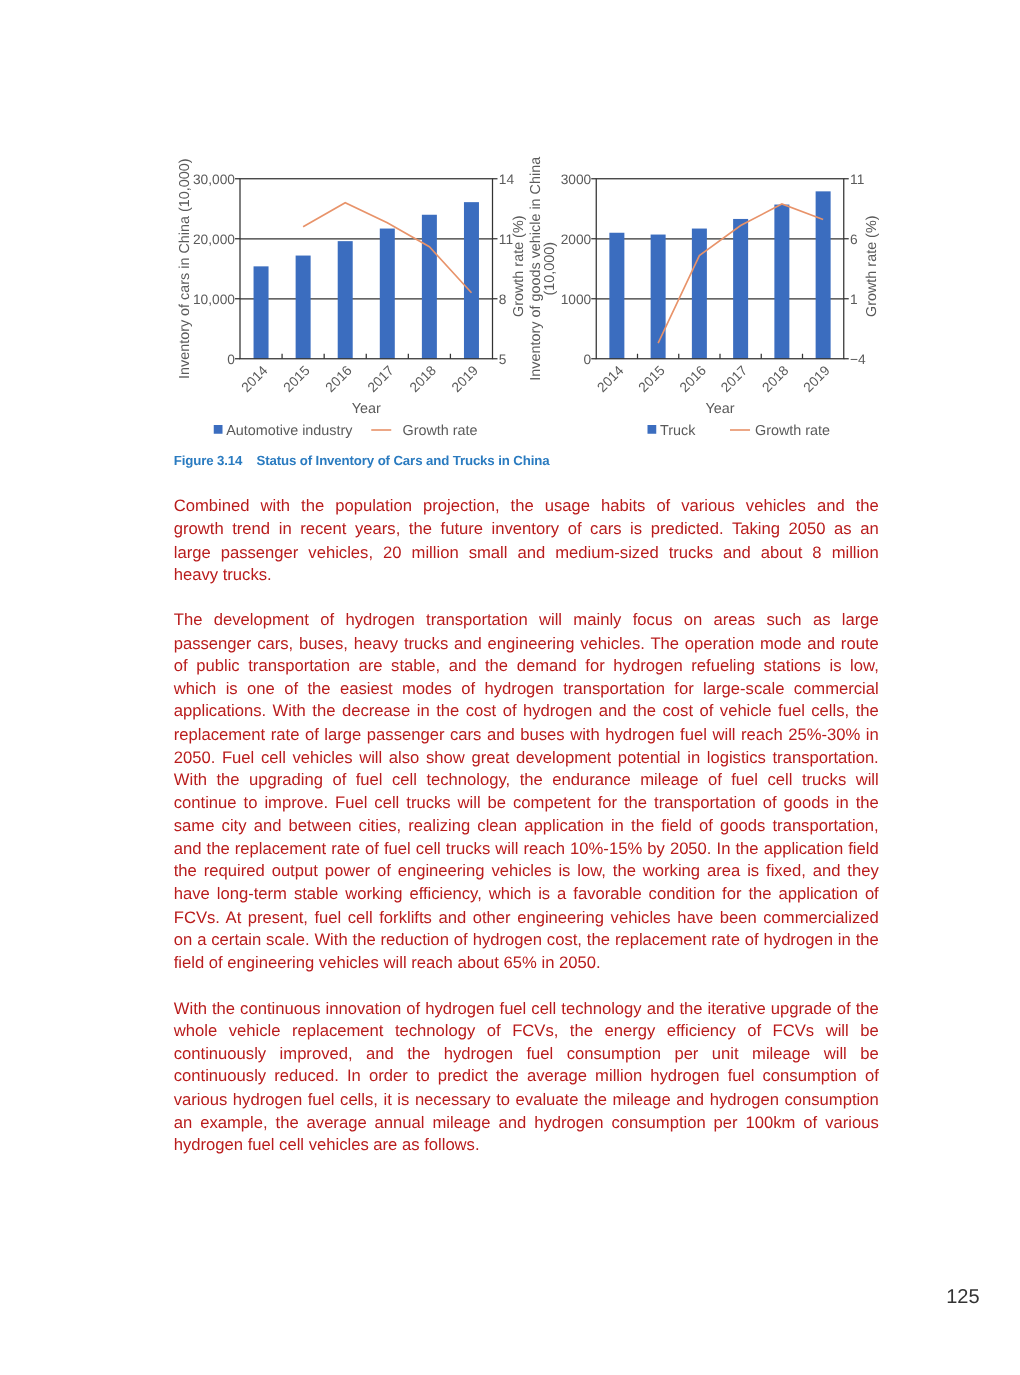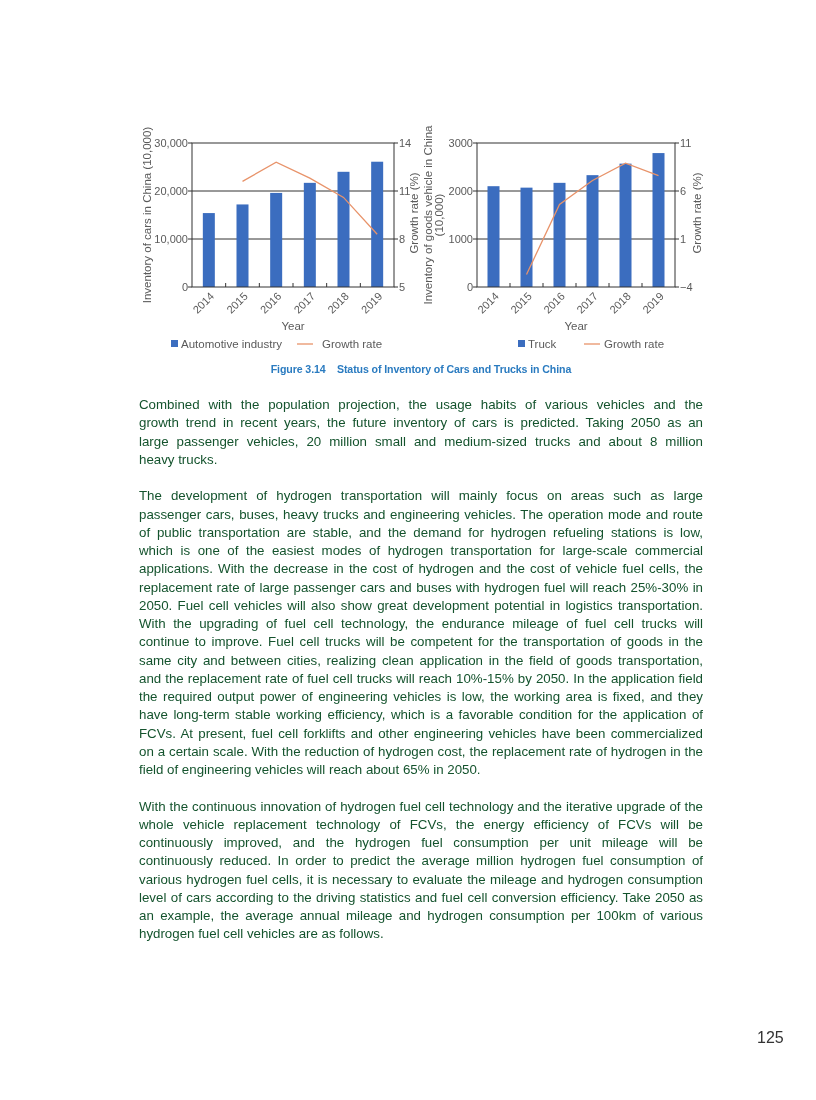--- a/index.html
+++ b/index.html
@@ -7,26 +7,26 @@
   .page {
     position: relative; width: 816px; height: 1100px; background: #ffffff;
     font-family: "Liberation Sans", sans-serif; color: #333333;
   }
   .chart-svg {
     position: absolute; left: 0; top: 0; width: 816px; height: 360px;
     font-family: "Liberation Sans", sans-serif;
   }
   .caption {
     position: absolute; left: 139px; top: 363px; width: 564px;
-    text-align: center; font-size: 10.6px; font-weight: bold; color: #2a7bc0;
+    font-size: 10.6px; font-weight: bold; color: #2a7bc0;
     white-space: pre; letter-spacing: -0.1px;
   }
   .body-text {
     position: absolute; left: 139px; top: 396px; width: 564px;
-    font-size: 13.3px; line-height: 18.25px; color: #14532d;
+    font-size: 13.3px; line-height: 18.25px; color: #b91c1c;
   }
   .para { margin: 0 0 18.25px 0; }
   .line {
     display: block; width: 564px; height: 18.25px; overflow: visible;
     text-align: justify; text-align-last: justify;
   }
   .line.last { text-align: right; text-align-last: left; }
   .page-number {
     position: absolute; left: 757px; top: 1029px; font-size: 16px; color: #333333;
   }
@@ -160,20 +160,19 @@
         <div class="line" style=""><span>FCVs. At present, fuel cell forklifts and other engineering vehicles have been commercialized</span></div>
         <div class="line" style=""><span>on a certain scale. With the reduction of hydrogen cost, the replacement rate of hydrogen in the</span></div>
         <div class="line last" style=""><span>field of engineering vehicles will reach about 65% in 2050.</span></div>
       </div>
       <div class="para">
         <div class="line" style=""><span>With the continuous innovation of hydrogen fuel cell technology and the iterative upgrade of the</span></div>
         <div class="line" style=""><span>whole vehicle replacement technology of FCVs, the energy efficiency of FCVs will be</span></div>
         <div class="line" style=""><span>continuously improved, and the hydrogen fuel consumption per unit mileage will be</span></div>
         <div class="line" style=""><span>continuously reduced. In order to predict the average million hydrogen fuel consumption of</span></div>
         <div class="line" style=""><span>various hydrogen fuel cells, it is necessary to evaluate the mileage and hydrogen consumption</span></div>
-        <div class="line" style=""><span>level of cars according to the driving statistics and fuel cell conversion efficiency. Take 2050 as</span></div>
         <div class="line" style=""><span>an example, the average annual mileage and hydrogen consumption per 100km of various</span></div>
         <div class="line last" style=""><span>hydrogen fuel cell vehicles are as follows.</span></div>
       </div>
     </div>
 
   <div class="page-number">125</div>
 </div>
 
 </body></html>

